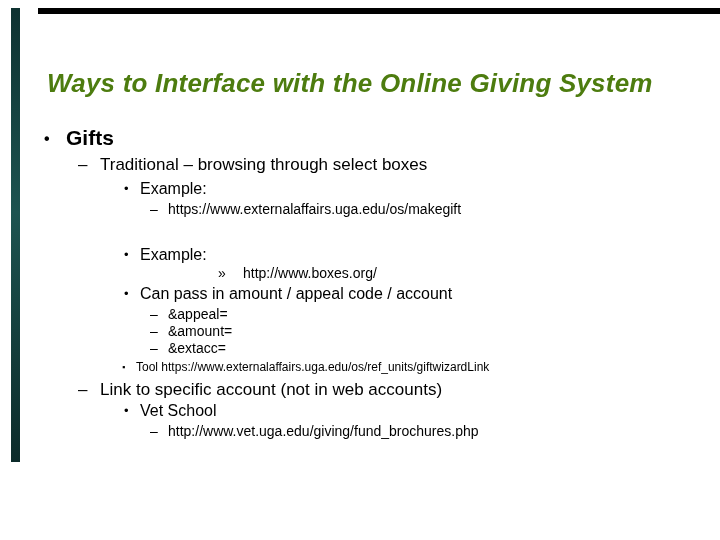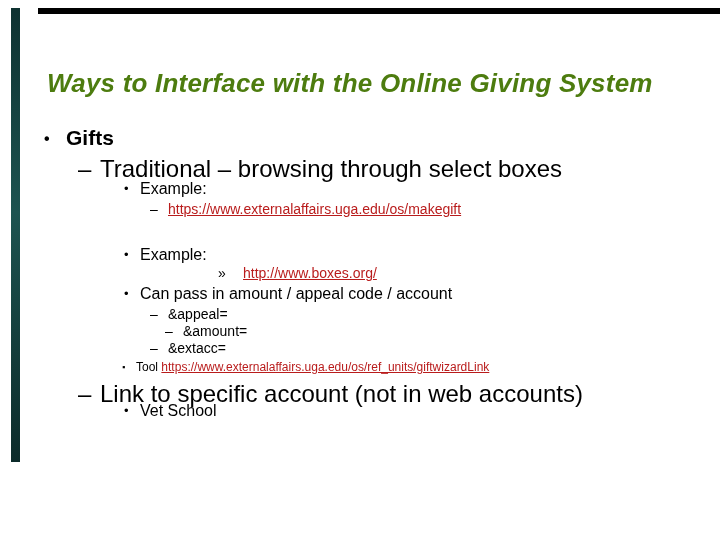--- a/index.html
+++ b/index.html
@@ -21,34 +21,34 @@
   }
   .title{
     position:absolute;left:47px;top:51px;width:660px;
     font-size:26px;font-weight:bold;font-style:italic;
     white-space:nowrap;color:#4d7c0f;letter-spacing:.2px;
   }
   .row{position:absolute;white-space:nowrap;color:#000;}
   .row .b{display:inline-block;text-align:left;}
   .l1{left:44px;font-size:21px;font-weight:bold;}
   .l1 .b{width:22px;font-size:16px;vertical-align:1px;}
-  .l2{left:78px;font-size:24px;}
+  .l2{left:78px;font-size:17px;}
   .l2 .b{width:22px;}
   .l3{left:124px;font-size:16px;}
   .l3 .b{width:16px;font-size:13px;vertical-align:1px;}
   .l4{left:150px;font-size:14px;}
   .l4 .b{width:18px;}
   .l5{left:218px;font-size:14px;}
   .l5 .b{width:25px;}
   .l5s{left:122px;font-size:12px;}
   .l5s .b{width:14px;font-size:9px;vertical-align:1px;}
-  a.lnk{color:#b91c1c;text-decoration:underline;cursor:pointer;}
+  a.lnk{color:#000000;cursor:pointer;}
   .r1{top:126px;} .r2{top:155px;} .r3{top:180px;} .r4{top:201px;}
   .r5{top:222px;} .r6{top:246px;} .r7{top:265px;} .r8{top:285px;}
-  .r9{top:306px;} .r10{top:323px;margin-left:15px;} .r11{top:340px;} .r12{top:360px;}
+  .r9{top:306px;} .r10{top:323px;} .r11{top:340px;} .r12{top:360px;}
   .r13{top:380px;} .r14{top:402px;} .r15{top:423px;} .r16{top:453px;}
 </style>
 </head>
 <body>
 
 <div class="slide">
 
   <div class="top-bar"></div>
   <div class="side-bar"></div>
 
@@ -100,15 +100,18 @@
   </div>
 
   <div class="row l2 r13">
     <span class="b">–</span><span>Link to specific account (not in web accounts)</span>
   </div>
 
   <div class="row l3 r14">
     <span class="b">•</span><span>Vet School</span>
   </div>
 
+  <div class="row l4 r15">
+    <span class="b">–</span><a class="lnk">http://www.vet.uga.edu/giving/fund_brochures.php</a>
+  </div>
 
 
 </div>
 
 </body></html>

